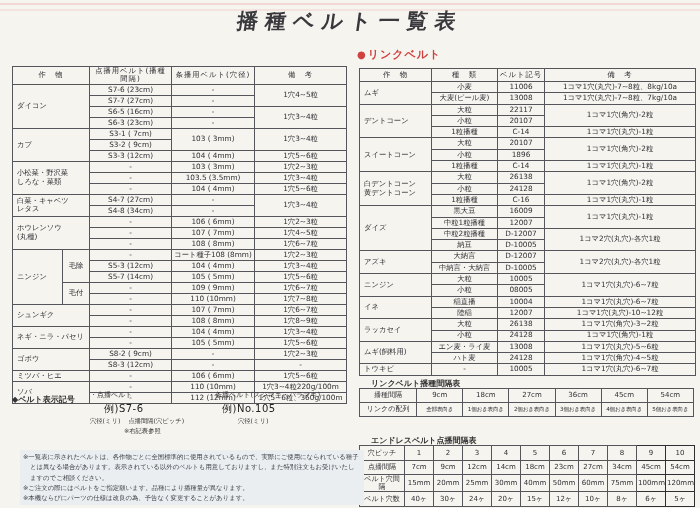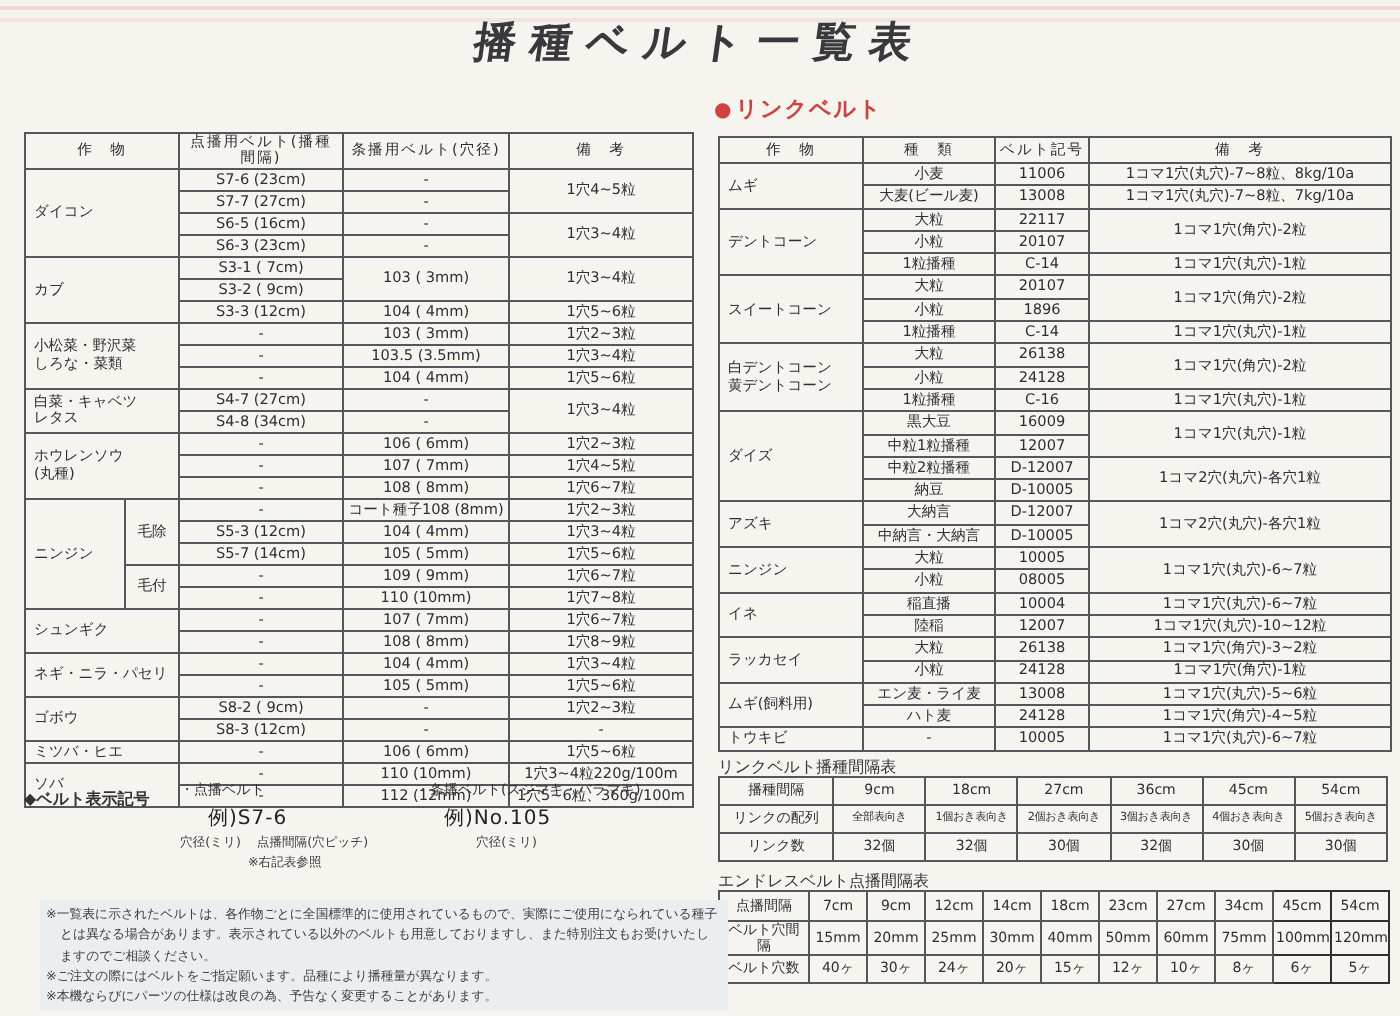--- a/index.html
+++ b/index.html
@@ -19,21 +19,21 @@
         padding:0 1px;line-height:1.15;white-space:pre-line;overflow:hidden;color:#2e2e33;}
   th{font-weight:normal;letter-spacing:1px;height:12px;}
   td{height:10px;}
   td.crop{text-align:left;padding-left:4px;letter-spacing:0;}
   table{border:1.5px solid #44444a;padding-left:41px;}
 
   .tbl-endless{position:absolute;left:12px;top:66px;width:334px;}
   .tbl-link{position:absolute;left:359px;top:68px;width:336px;}
   .tbl-link td{height:10.3px;}
 
-  .small-title{position:absolute;font-size:8px;font-weight:normal;color:#333;}
+  .small-title{position:absolute;font-size:8px;font-weight:bold;color:#333;margin-left:12px;}
   .lit{left:359px;top:378px;} .eit{left:359px;top:435px;}
   .tbl-link-int{position:absolute;left:359px;top:388px;width:335px;}
   .tbl-link-int td{height:13px;font-size:7px;}
   .tbl-link-int td.tiny{font-size:5.6px;letter-spacing:-0.2px;}
   .tbl-link-int td.lbl{font-size:7px;}
   .tbl-endless-int{position:absolute;left:359px;top:445px;width:335px;}
   .tbl-endless-int td{height:13.5px;font-size:7px;}
   .tbl-endless-int tr > *:nth-child(n+10){border-width:1.6px;border-color:#2f2f33;}
 
   .legend{position:absolute;left:12px;top:390px;width:340px;font-size:7px;color:#333;}
@@ -416,48 +416,52 @@
         </tr>
         <tr>
           <td class="lbl">リンクの配列</td>
           <td class="tiny">全部表向き</td>
           <td class="tiny">1個おき表向き</td>
           <td class="tiny">2個おき表向き</td>
           <td class="tiny">3個おき表向き</td>
           <td class="tiny">4個おき表向き</td>
           <td class="tiny">5個おき表向き</td>
         </tr>
-        <tr>
-          <td class="lbl">リンク数</td>
-          <td>32個</td>
-          <td>32個</td>
-          <td>30個</td>
-          <td>32個</td>
-          <td>30個</td>
-          <td>30個</td>
-        </tr>
       </tbody>
     </table>
 
   <div class="small-title eit">エンドレスベルト点播間隔表</div>
   <table class="tbl-endless-int">
       <colgroup>
         <col style="width: 45px;">
         <col style="width: 29px;">
         <col style="width: 29px;">
         <col style="width: 29px;">
         <col style="width: 29px;">
         <col style="width: 29px;">
         <col style="width: 29px;">
         <col style="width: 29px;">
         <col style="width: 29px;">
         <col style="width: 29px;">
         <col style="width: 29px;">
       </colgroup>
       <tbody>
+        <tr>
+          <td class="lbl">穴ピッチ</td>
+          <td>1</td>
+          <td>2</td>
+          <td>3</td>
+          <td>4</td>
+          <td>5</td>
+          <td>6</td>
+          <td>7</td>
+          <td>8</td>
+          <td>9</td>
+          <td>10</td>
+        </tr>
         <tr>
           <td class="lbl">点播間隔</td>
           <td>7cm</td>
           <td>9cm</td>
           <td>12cm</td>
           <td>14cm</td>
           <td>18cm</td>
           <td>23cm</td>
           <td>27cm</td>
           <td>34cm</td>

